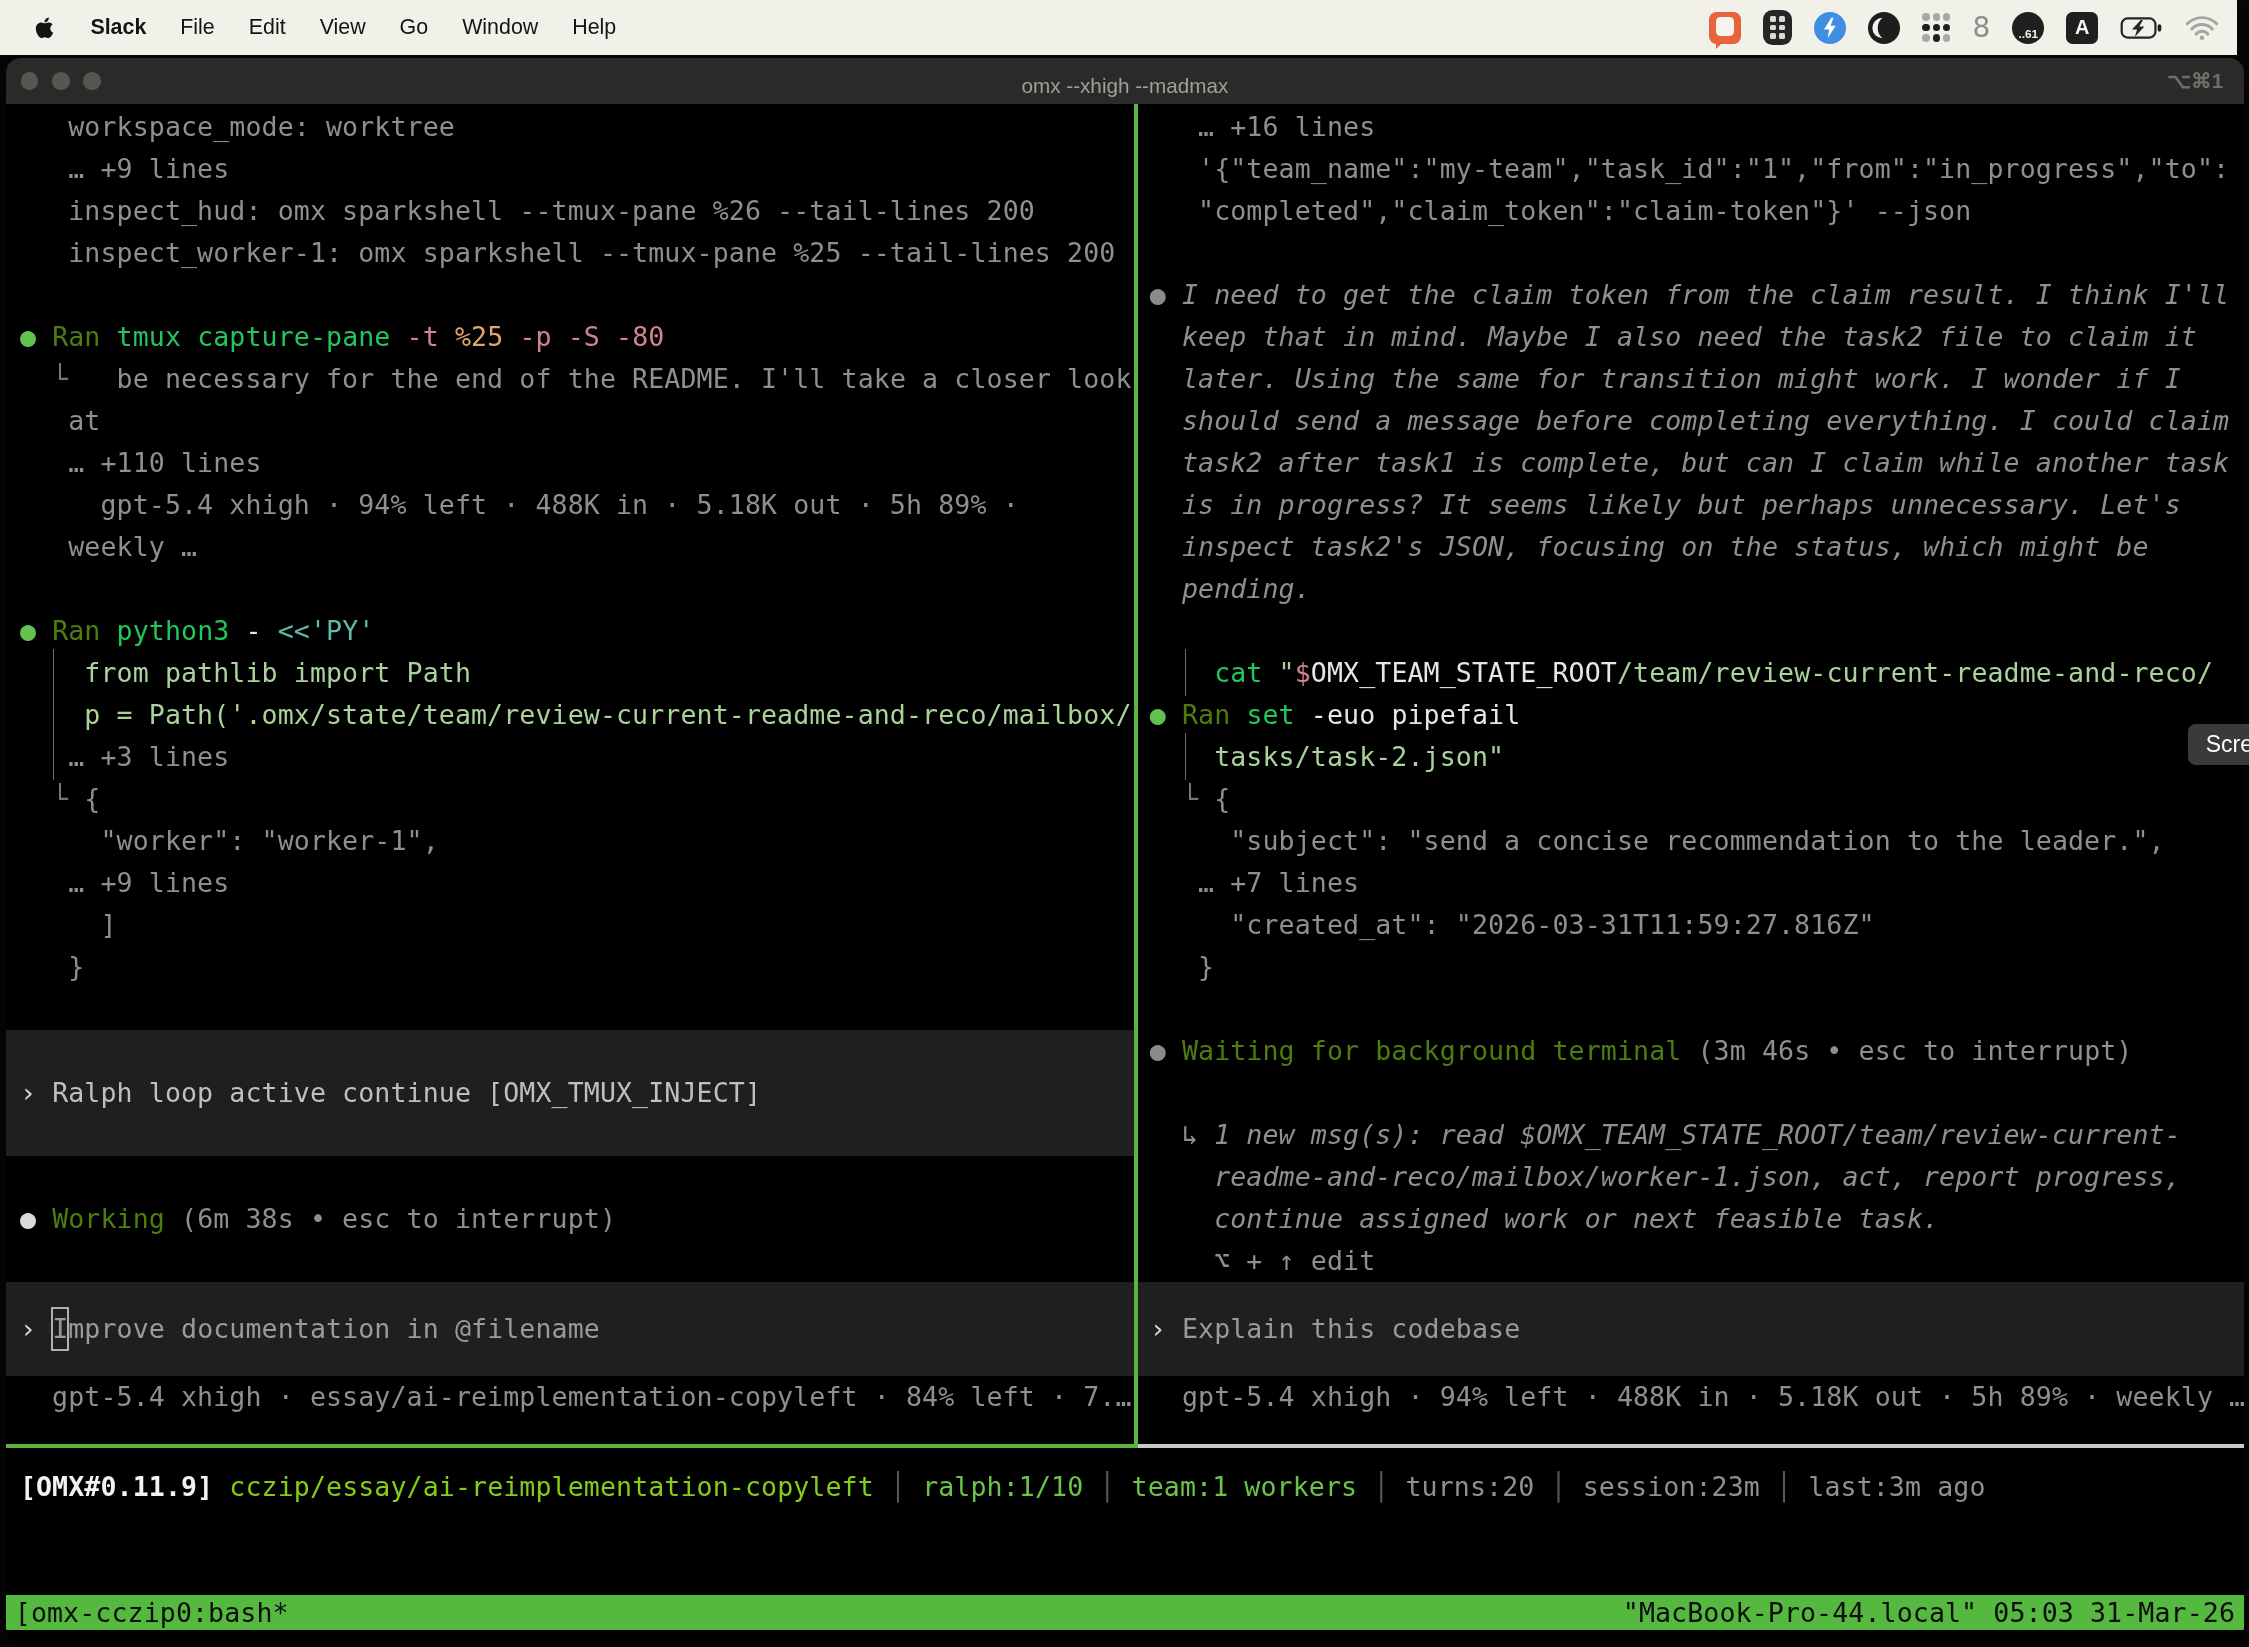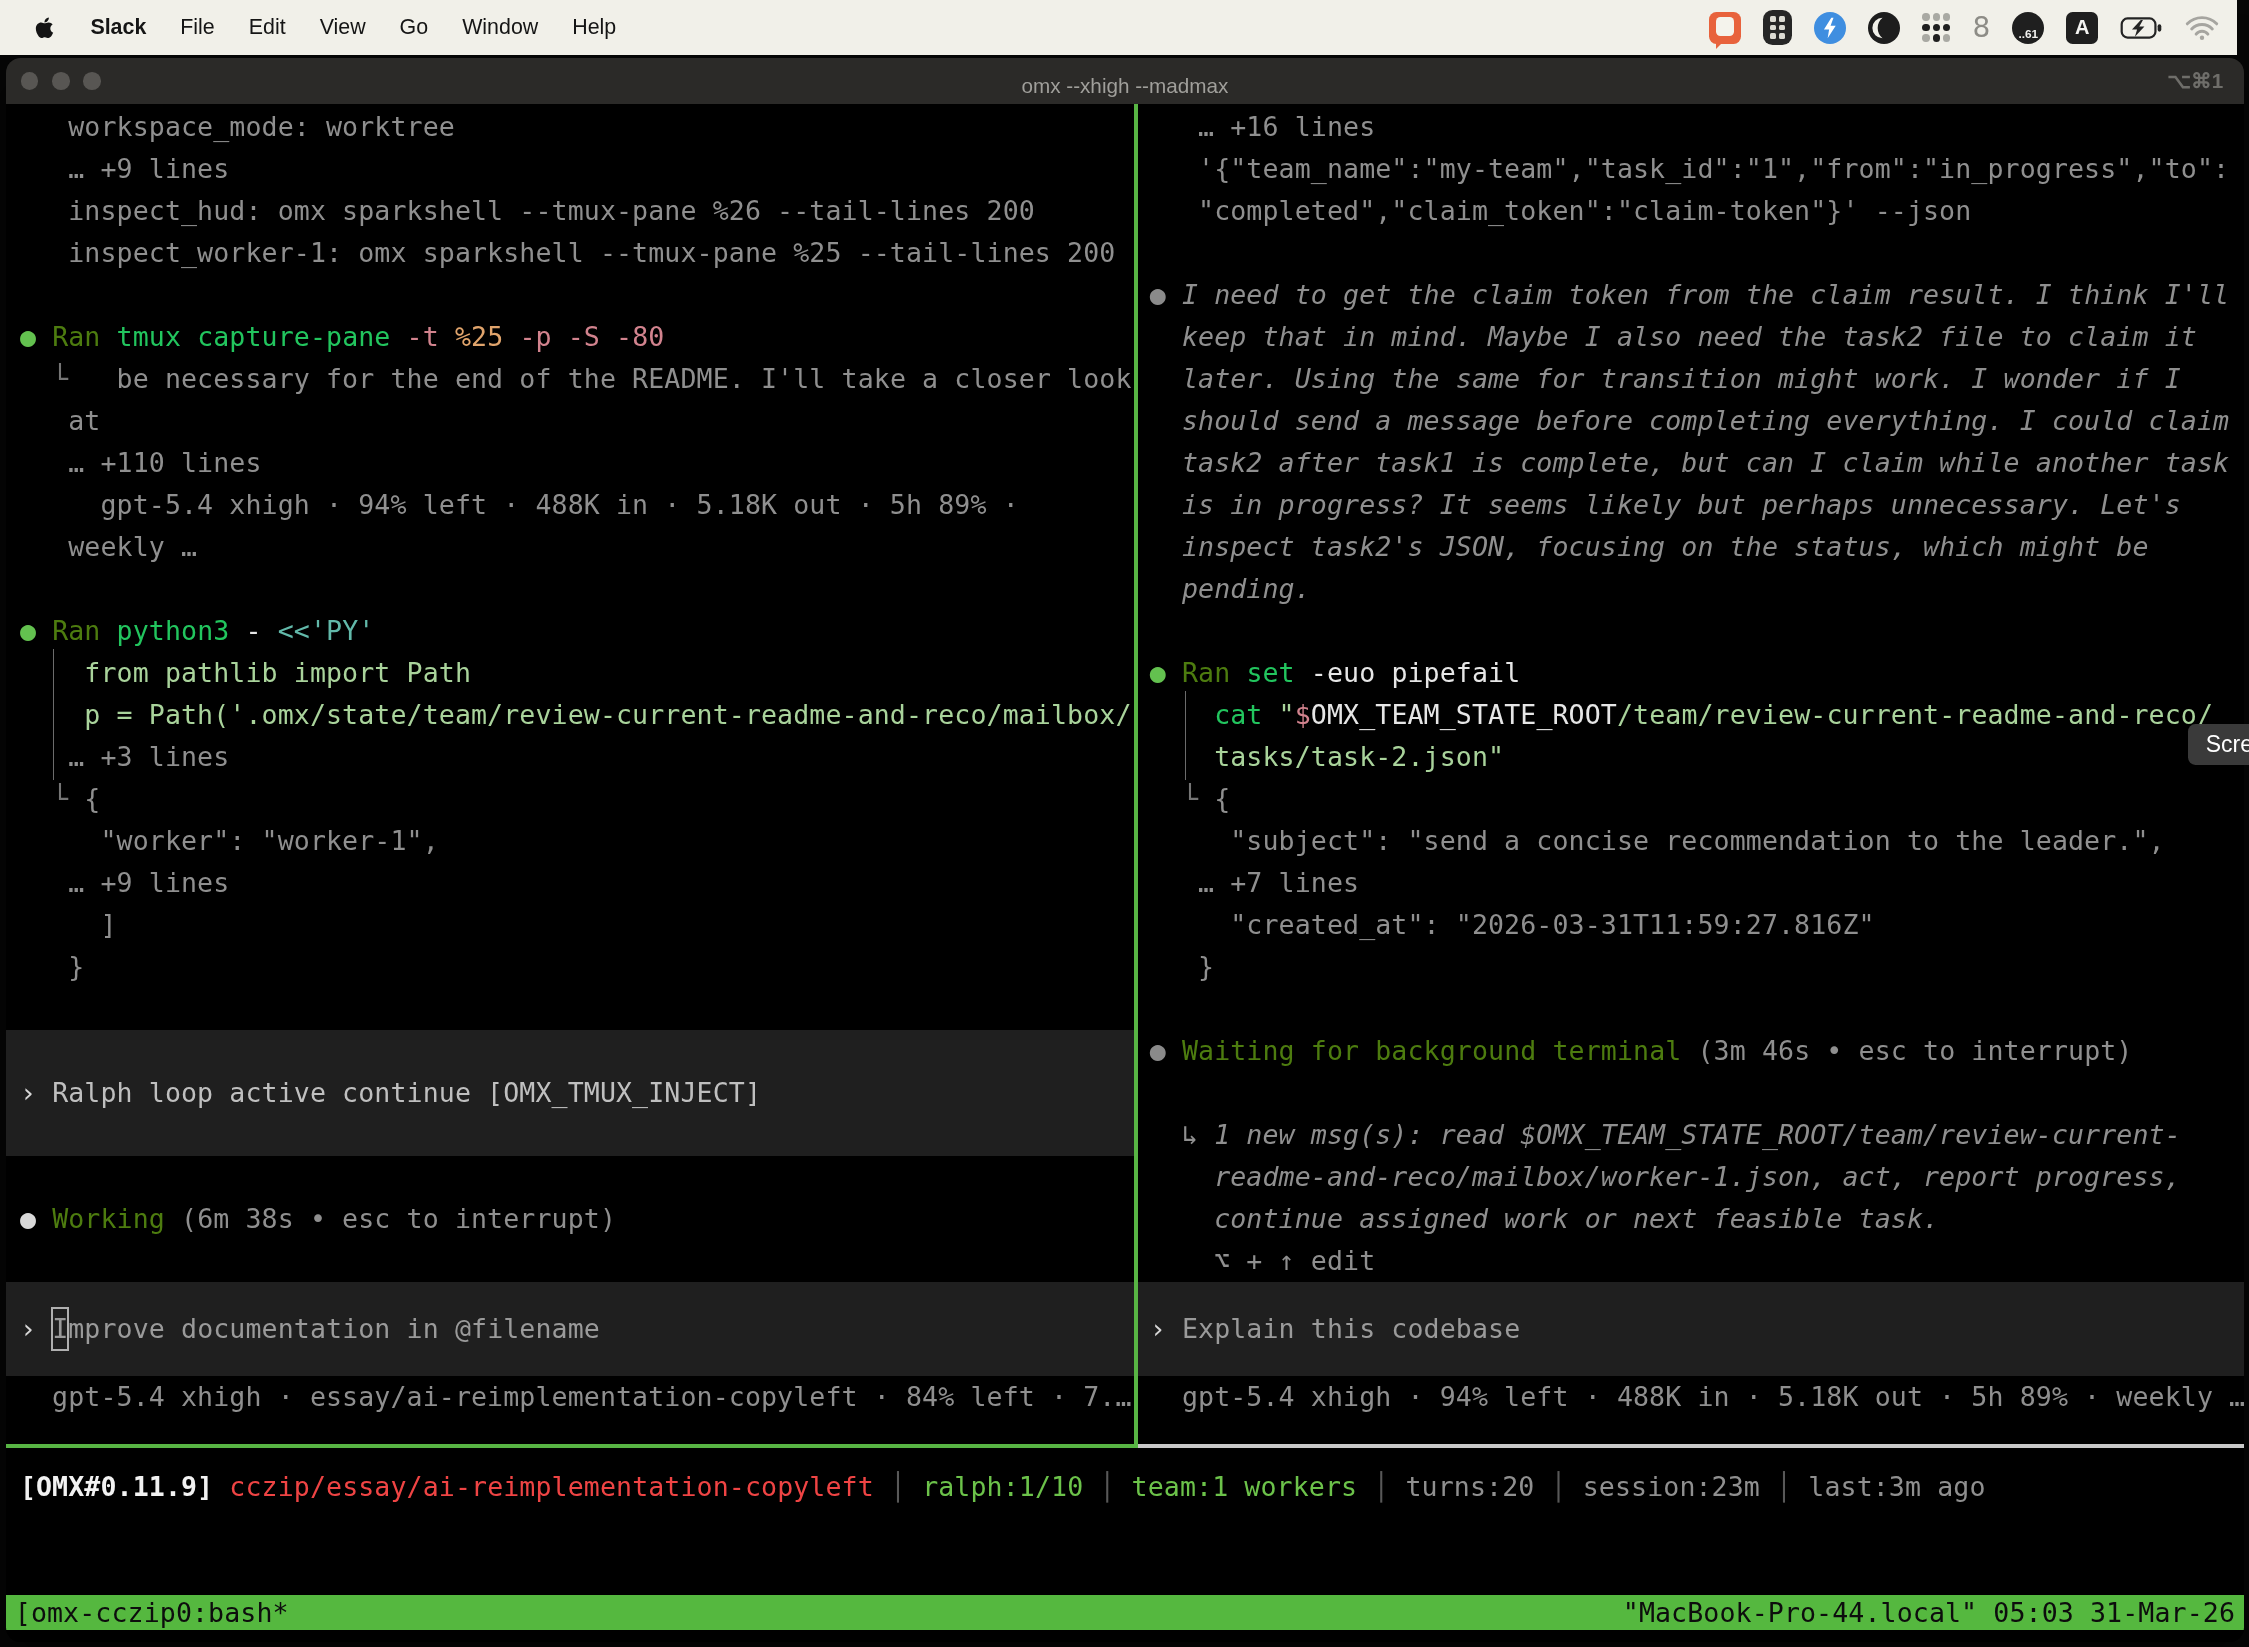--- a/index.html
+++ b/index.html
@@ -71,21 +71,21 @@
   .s-green{color:#a9d39b}
   .s-gray{color:#757575}
   .s-bullet{color:#63c14f}
   .s-whitebullet{color:#d9d9d9}
   .s-dimbullet{color:#8a8a8a}
   .s-prompt{color:#9a9a9a}
   .s-cursor{color:#9a9a9a;outline:2.2px solid #b0b0b0;outline-offset:-1.5px;}
 
   .omx-footer{position:absolute;top:1362px;left:0;right:0;height:42px;white-space:pre;padding-left:14px;}
   .f-bold{color:#f2f2f2;font-weight:700}
-  .f-cyan{color:#ef4444}
+  .f-cyan{color:#84cc16}
   .f-green{color:#6cc24a}
   .f-dim{color:#8f8f8f}
   .f-sep{color:#585858}
 
   .tmuxbar{position:absolute;top:1491px;left:0;right:0;height:35px;background:#55b83f;color:#0d0d0d;
            display:flex;align-items:center;justify-content:space-between;padding:0 8.9px;white-space:pre;font-size:26.6px;}
 
   .tooltip{position:absolute;left:2188px;top:724px;width:89px;height:41px;background:rgba(60,60,60,.97);
            border-radius:7.4px;color:#fff;font:23px "Liberation Sans",sans-serif;
            display:flex;align-items:center;padding-left:17.7px;z-index:9;box-sizing:border-box;}
@@ -216,22 +216,22 @@
         <div class="row"></div>
         <div class="row it"><span class="s-dimbullet">● </span><span class="s-dim">I need to get the claim token from the claim result. I think I'll</span></div>
         <div class="row it"><span class="s-dim">  keep that in mind. Maybe I also need the task2 file to claim it</span></div>
         <div class="row it"><span class="s-dim">  later. Using the same for transition might work. I wonder if I</span></div>
         <div class="row it"><span class="s-dim">  should send a message before completing everything. I could claim</span></div>
         <div class="row it"><span class="s-dim">  task2 after task1 is complete, but can I claim while another task</span></div>
         <div class="row it"><span class="s-dim">  is in progress? It seems likely but perhaps unnecessary. Let's</span></div>
         <div class="row it"><span class="s-dim">  inspect task2's JSON, focusing on the status, which might be</span></div>
         <div class="row it"><span class="s-dim">  pending.</span></div>
         <div class="row"></div>
+        <div class="row guide"><span class="s-dim">    </span><span class="s-blue">cat </span><span class="s-green">"</span><span class="s-salmon">$</span><span class="s-white">OMX_TEAM_STATE_ROOT</span><span class="s-green">/team/review-current-readme-and-reco/</span></div>
         <div class="row"><span class="s-bullet">● </span><span class="s-bold">Ran </span><span class="s-blue">set</span><span class="s-white"> -euo pipefail</span></div>
-        <div class="row guide"><span class="s-dim">    </span><span class="s-blue">cat </span><span class="s-green">"</span><span class="s-salmon">$</span><span class="s-white">OMX_TEAM_STATE_ROOT</span><span class="s-green">/team/review-current-readme-and-reco/</span></div>
         <div class="row guide"><span class="s-green">    tasks/task-2.json"</span></div>
         <div class="row"><span class="s-gray">  └ </span><span class="s-dim">{</span></div>
         <div class="row"><span class="s-dim">     "subject": "send a concise recommendation to the leader.",</span></div>
         <div class="row"><span class="s-dim">   … +7 lines</span></div>
         <div class="row"><span class="s-dim">     "created_at": "2026-03-31T11:59:27.816Z"</span></div>
         <div class="row"><span class="s-dim">   }</span></div>
         <div class="row"></div>
         <div class="row"><span class="s-dimbullet">● </span><span class="s-bold">Waiting for background terminal</span><span class="s-dim"> (3m 46s • esc to interrupt)</span></div>
         <div class="row"></div>
         <div class="row it"><span class="s-dim">  ↳ 1 new msg(s): read $OMX_TEAM_STATE_ROOT/team/review-current-</span></div>

